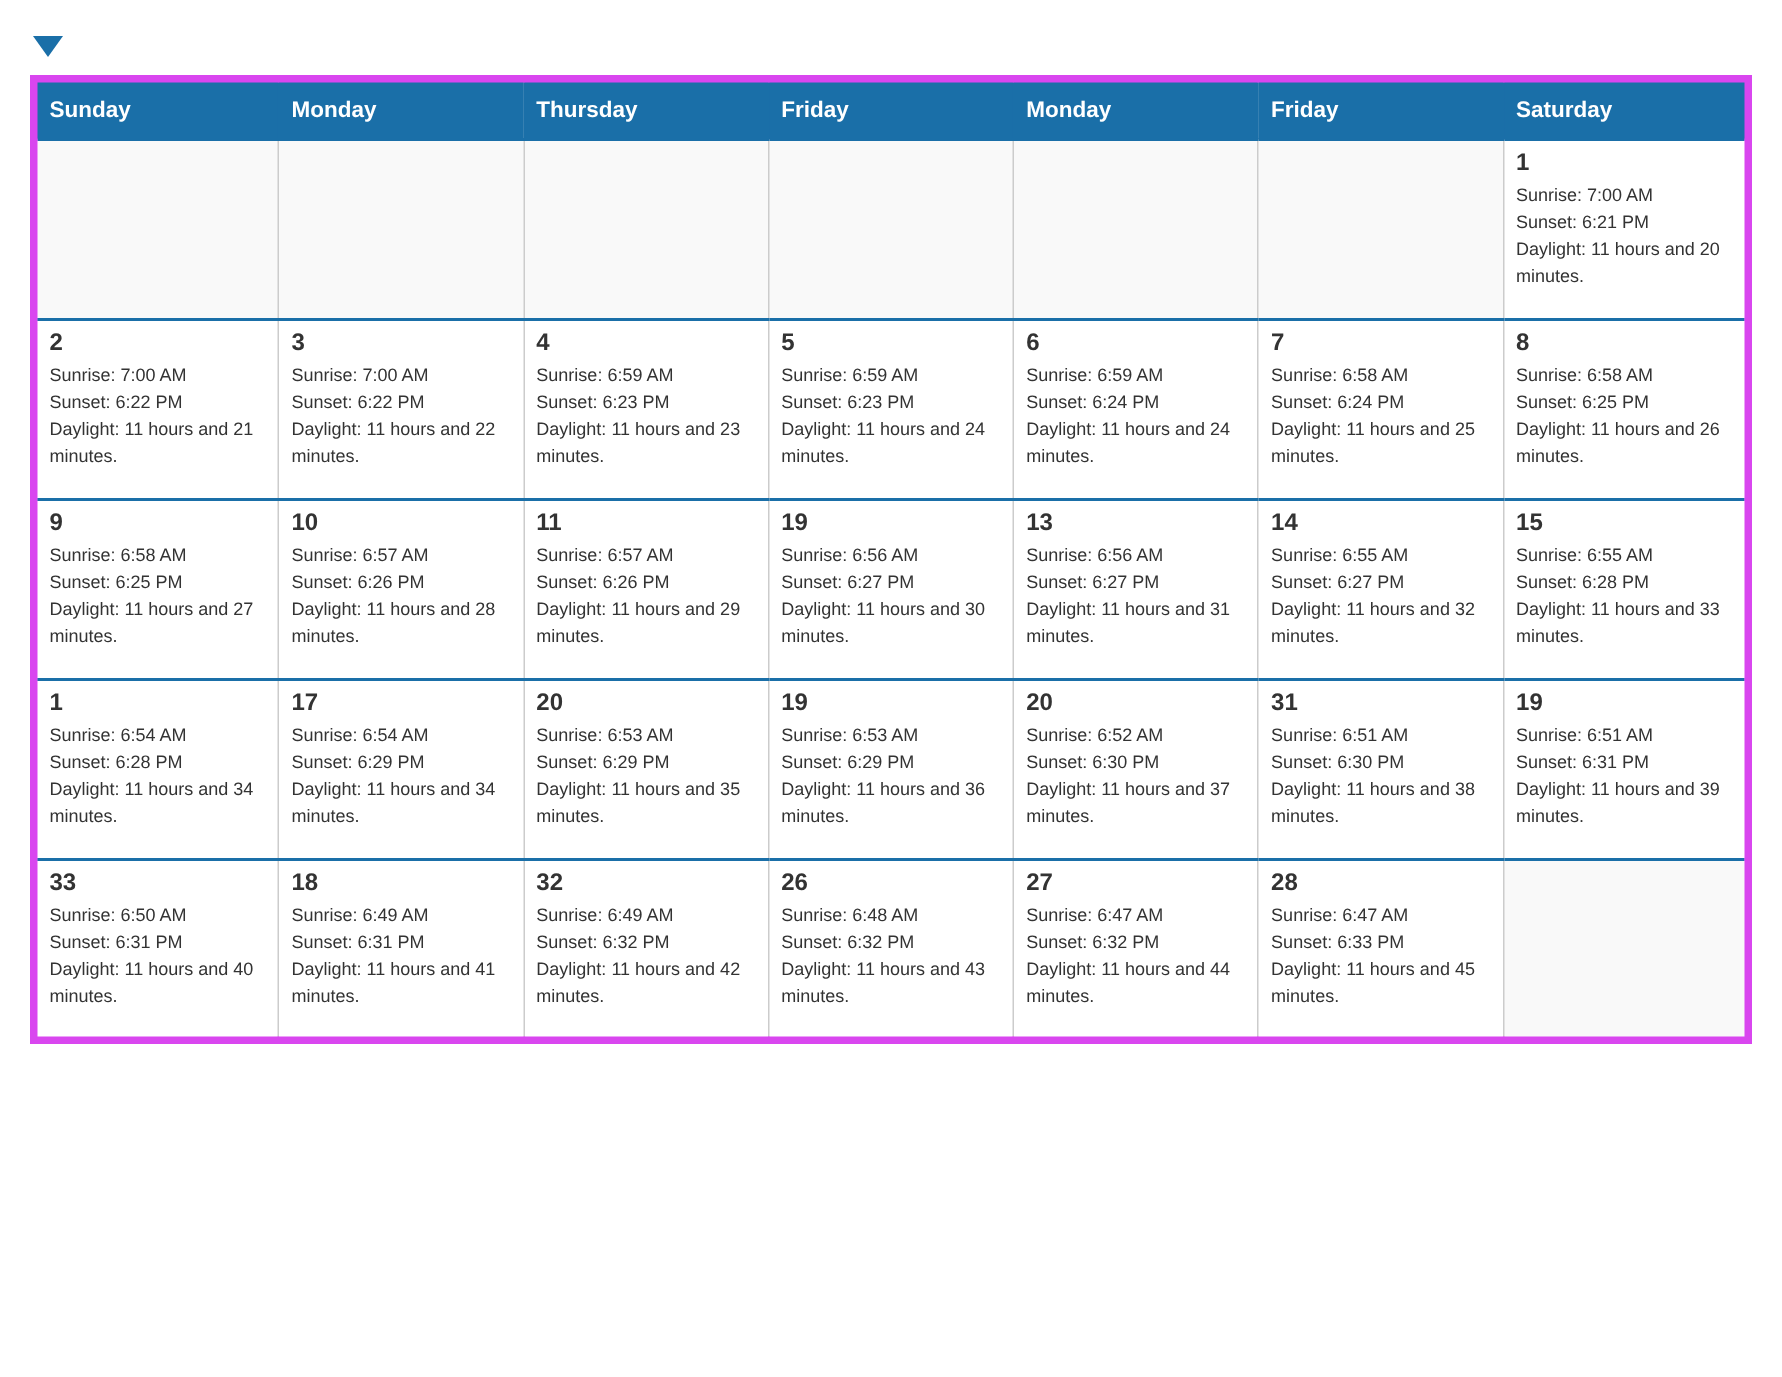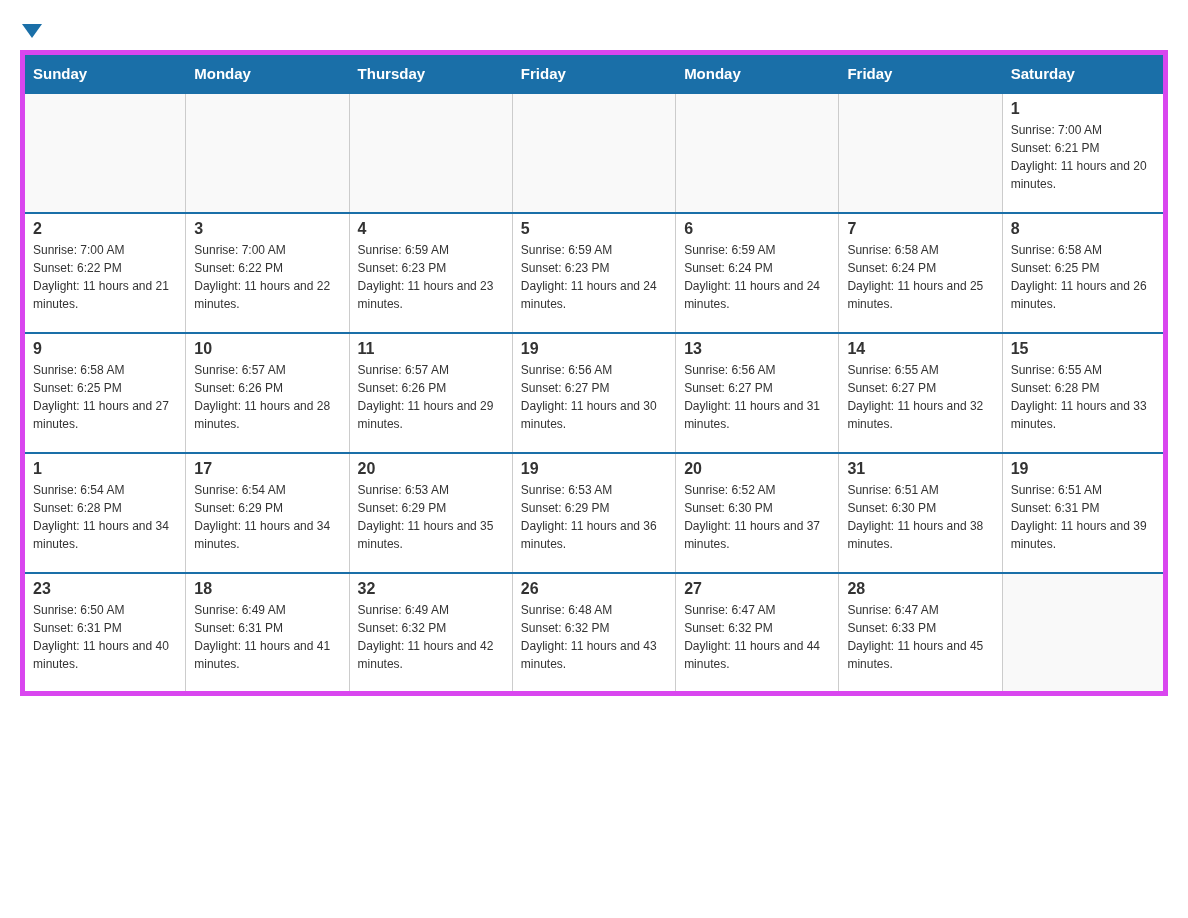--- a/index.html
+++ b/index.html
@@ -230,21 +230,21 @@
           <span class="day-number">31</span>
           <div class="day-info">Sunrise: 6:51 AM<br>Sunset: 6:30 PM<br>Daylight: 11 hours and 38 minutes.</div>
         </td>
         <td>
           <span class="day-number">19</span>
           <div class="day-info">Sunrise: 6:51 AM<br>Sunset: 6:31 PM<br>Daylight: 11 hours and 39 minutes.</div>
         </td>
       </tr>
       <tr class="week-row">
         <td>
-          <span class="day-number">23</span>
+          <span class="day-number">33</span>
           <div class="day-info">Sunrise: 6:50 AM<br>Sunset: 6:31 PM<br>Daylight: 11 hours and 40 minutes.</div>
         </td>
         <td>
           <span class="day-number">18</span>
           <div class="day-info">Sunrise: 6:49 AM<br>Sunset: 6:31 PM<br>Daylight: 11 hours and 41 minutes.</div>
         </td>
         <td>
           <span class="day-number">32</span>
           <div class="day-info">Sunrise: 6:49 AM<br>Sunset: 6:32 PM<br>Daylight: 11 hours and 42 minutes.</div>
         </td>

